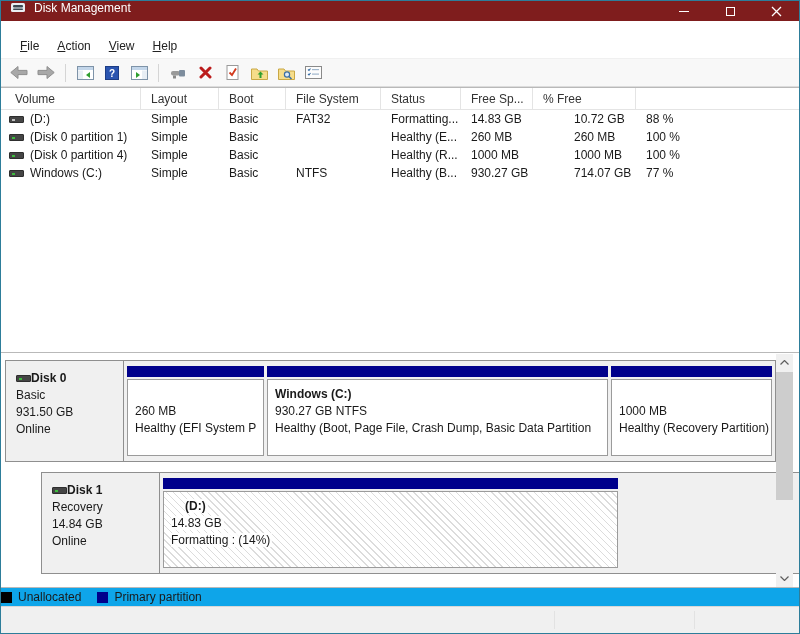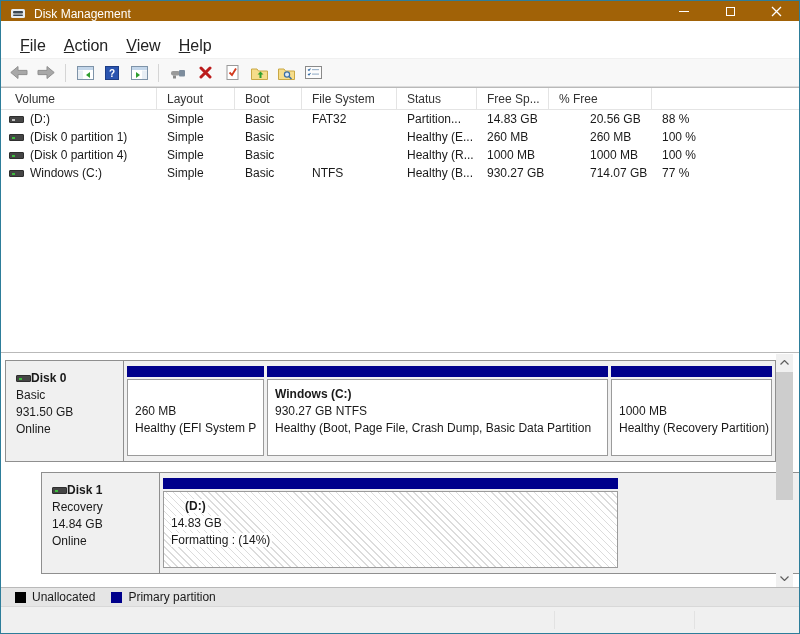--- a/index.html
+++ b/index.html
@@ -1,43 +1,43 @@
 <!DOCTYPE html>
 <html><head>
 <meta charset="utf-8">
 <style>
   * { margin:0; padding:0; box-sizing:border-box; }
   html,body { width:800px; height:634px; background:#fff; font-family:"Liberation Sans", sans-serif; }
   .window { position:relative; width:800px; height:634px; border:1px solid #2d7d9a; background:#fff; overflow:hidden; }
 
   
-  .titlebar { position:absolute; top:0; left:0; right:0; height:20px; background:#a16207; display:flex; align-items:flex-end; }
+  .titlebar { position:absolute; top:0; left:0; right:0; height:20px; background:#7f1d1d; display:flex; align-items:flex-start; }
   .app-icon { margin-left:9px; display:inline-flex; }
   .title { color:#ffffff; font-size:12px; margin-left:8px; }
   .win-controls { margin-left:auto; display:flex; height:100%; }
   .wc { width:46px; height:100%; display:flex; align-items:center; justify-content:center; }
   .min-glyph { width:10px; height:1px; background:#fff; display:block; }
   .max-glyph { width:9px; height:9px; border:1px solid #fff; display:block; }
 
   
   .menubar { position:absolute; top:32px; left:0; right:0; height:26px; background:#fff; display:flex; align-items:center; padding-left:10px; border-bottom:1px solid #f0f0f0; }
-  .menu-item { font-size:16px; color:#222; padding:4px 9px; cursor:default; }
+  .menu-item { font-size:12px; color:#222; padding:4px 9px; cursor:default; }
   .menu-item::first-letter { text-decoration:underline; }
 
   
   .toolbar { position:absolute; top:58px; left:0; right:0; height:28px; background:#f8f8f8; border-bottom:1px solid #dcdcdc; display:flex; align-items:center; padding-left:6px; gap:3px; }
   .tbtn { width:24px; height:22px; display:flex; align-items:center; justify-content:center; }
   .tsep { width:1px; height:18px; background:#d5d5d5; margin:0 4px; }
 
   
   .volume-pane { position:absolute; top:86px; left:0; right:0; height:266px; background:#fff; border-top:1px solid #b9b9b9; border-bottom:1px solid #b9b9b9; }
   .vheader { display:flex; height:22px; border-bottom:1px solid #e4e4e4; }
   .vh { font-size:12px; color:#333; display:flex; align-items:center; padding-left:10px; border-right:1px solid #e4e4e4; }
   .vh:first-child { padding-left:14px; }
-  .c0{width:156px}.c1{width:78px}.c2{width:67px}.c3{width:95px}.c4{width:80px}.c5{width:103px}.c6{width:72px}.c7{width:103px}.cx{flex:1;border-right:none}
+  .c0{width:140px}.c1{width:78px}.c2{width:67px}.c3{width:95px}.c4{width:80px}.c5{width:103px}.c6{width:72px}.c7{width:103px}.cx{flex:1;border-right:none}
   .vrow { display:flex; height:18px; align-items:center; font-size:12px; color:#1a1a1a; }
   .vc { padding-left:10px; overflow:hidden; white-space:nowrap; }
   .vol-cell { display:flex; align-items:center; gap:6px; padding-left:8px; }
   .hdd { width:15px; height:7px; background:#454545; border-radius:1px; position:relative; flex:none; border:1px solid #2e2e2e; }
   .hdd .led { position:absolute; left:2px; top:2px; width:3px; height:2px; background:#3dbd3d; }
   .hdd.gray .led { background:#bfbfbf; }
 
   
   .graphical-pane { position:absolute; top:353px; left:0; right:0; height:233px; background:#fff; }
   .disk-row { position:absolute; left:4px; width:771px; height:102px; border:1px solid #8f8f8f; background:#f0f0f0; display:flex; }
@@ -55,21 +55,21 @@
   .hatched .pline span { background:rgba(255,255,255,.85); padding:0 2px 0 0; }
   .hatched .pname { padding-left:14px; }
 
   
   .vscroll { position:absolute; top:0; right:6px; width:17px; height:233px; background:#f0f0f0; }
   .sb-arrow { position:absolute; left:0; width:17px; height:17px; display:flex; align-items:center; justify-content:center; }
   .sb-up { top:0; } .sb-down { bottom:0; }
   .sb-thumb { position:absolute; top:18px; left:0; width:17px; height:128px; background:#cdcdcd; }
 
   
-  .legend { position:absolute; top:586px; left:0; right:0; height:19px; background:#e5e5e5; border-top:1px solid #b9b9b9; display:flex; align-items:center; padding-left:14px; gap:6px; }
+  .legend { position:absolute; top:586px; left:0; right:0; height:19px; background:#0ea5e9; border-top:1px solid #b9b9b9; display:flex; align-items:center; padding-left:0; gap:6px; }
   .sq { width:11px; height:11px; flex:none; }
   .sq-unallocated { background:#000000; }
   .sq-primary { background:#00008b; }
   .legend-label { font-size:12px; color:#1a1a1a; margin-right:10px; }
 
   
   .statusbar { position:absolute; top:605px; left:0; right:0; bottom:0; background:#f0f0f0; border-top:1px solid #d8d8d8; }
   .status-div { position:absolute; top:4px; bottom:4px; width:1px; background:#e2e2e2; }
   .sd1 { left:553px; } .sd2 { left:693px; }
 </style>
@@ -201,23 +201,23 @@
     <div class="vrow">
       <div class="vc c0 vol-cell">
           <span class="hdd gray">
             <span class="led"></span>
           </span>
           <span>(D:)</span>
         </div>
       <div class="vc c1">Simple</div>
       <div class="vc c2">Basic</div>
       <div class="vc c3">FAT32</div>
-      <div class="vc c4">Partition...</div>
+      <div class="vc c4">Formatting...</div>
       <div class="vc c5">14.83 GB</div>
-      <div class="vc c6">20.56 GB</div>
+      <div class="vc c6">10.72 GB</div>
       <div class="vc c7">88 %</div>
     </div>
 
     <div class="vrow">
       <div class="vc c0 vol-cell">
           <span class="hdd">
             <span class="led"></span>
           </span>
           <span>(Disk 0 partition 1)</span>
         </div>

